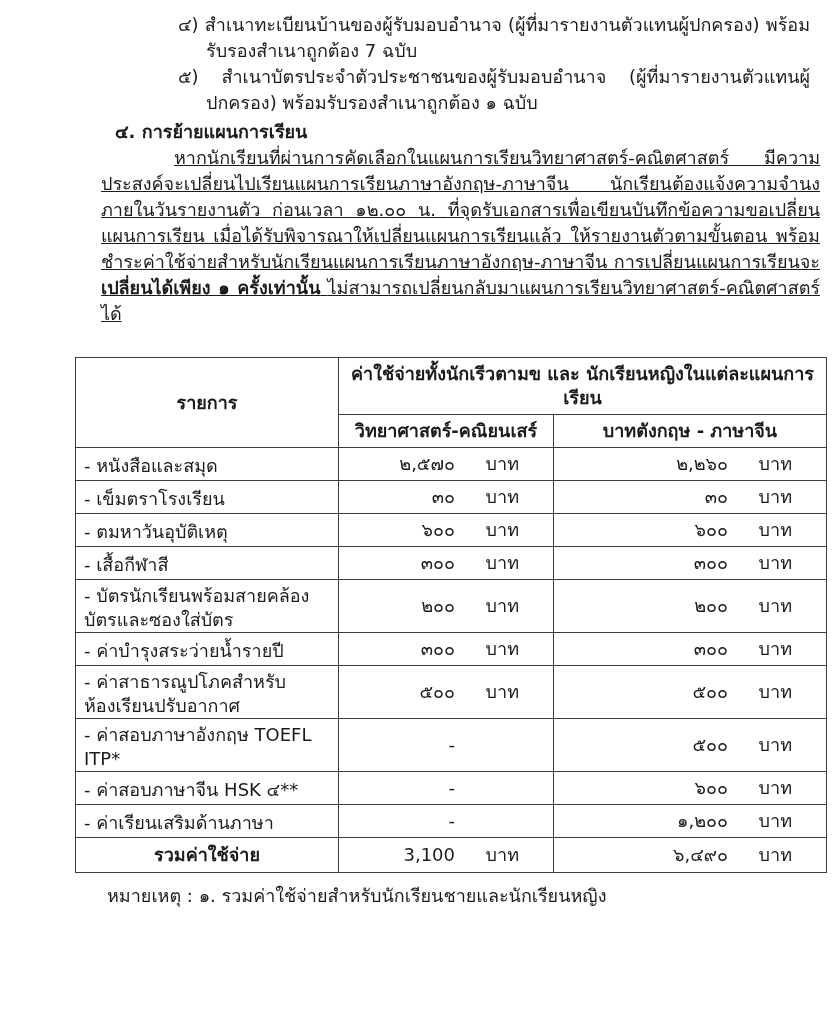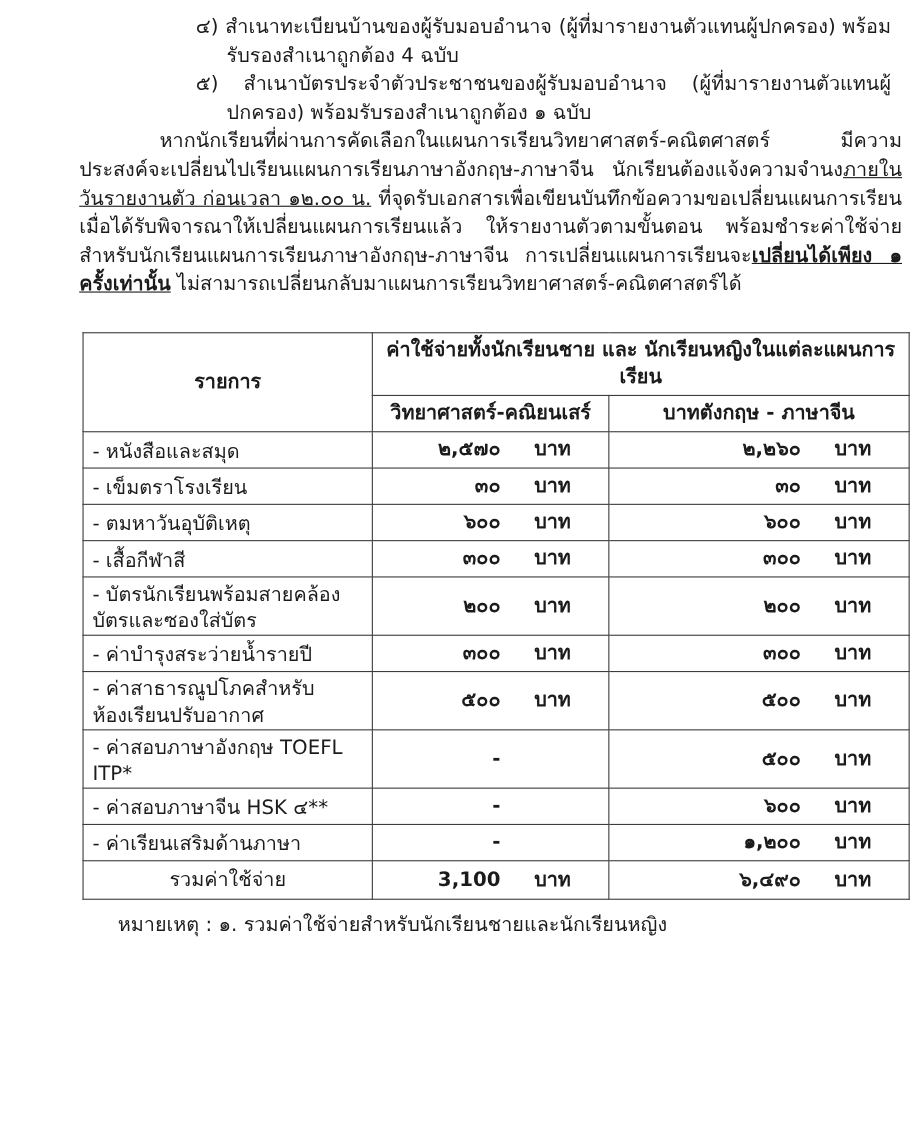--- a/index.html
+++ b/index.html
@@ -24,24 +24,25 @@
     text-indent: -28px;
     text-align: justify;
   }
   
   .sec-heading {
     font-weight: bold;
     margin: 3px 0 0 115px;
   }
   
   .para {
-    margin: 0 20px 0 72px;
+    margin: 0 20px 0 101px;
     text-indent: 73px;
     text-align: justify;
     overflow-wrap: break-word;
+    text-decoration: underline;
   }
   .u  { text-decoration: underline; }
   .bu { font-weight: bold; text-decoration: underline; }
   .gap-lg { height: 24px; }
 
   
   table.fees {
     border-collapse: collapse;
     table-layout: fixed;
     width: 751px;
@@ -59,65 +60,65 @@
     padding: 4px 2px;
   }
   td.item {
     text-align: left;
     padding: 4px 6px 0 8px;
   }
   td.amt {
     text-align: right;
     padding: 4px 34px 4px 0;
     white-space: nowrap;
-    font-weight: bold;
   }
   td.amt .val { display: inline-block; }
   td.amt .unit {
     display: inline-block;
     width: 64px;
     text-align: right;
   }
   td.total-label {
     text-align: center;
-    font-weight: normal;
+    font-weight: bold;
     padding: 5px 4px;
   }
 
   
   .notes { margin-top: 9px; line-height: 28px; }
   .note-line1 { margin-left: 107px; }
 </style>
 </head>
 <body>
 
 <div class="page">
 
-  <div class="top-item">๔) สำเนาทะเบียนบ้านของผู้รับมอบอำนาจ (ผู้ที่มารายงานตัวแทนผู้ปกครอง) พร้อมรับรองสำเนาถูกต้อง 4 ฉบับ</div>
+  <div class="top-item">๔) สำเนาทะเบียนบ้านของผู้รับมอบอำนาจ (ผู้ที่มารายงานตัวแทนผู้ปกครอง) พร้อมรับรองสำเนาถูกต้อง 7 ฉบับ</div>
   <div class="top-item">๕) สำเนาบัตรประจำตัวประชาชนของผู้รับมอบอำนาจ (ผู้ที่มารายงานตัวแทนผู้ปกครอง) พร้อมรับรองสำเนาถูกต้อง ๑ ฉบับ</div>
 
+  <div class="sec-heading">๔. การย้ายแผนการเรียน</div>
 
   <div class="para"><span>หากนักเรียนที่ผ่านการคัดเลือกในแผนการเรียนวิทยาศาสตร์-คณิตศาสตร์ มีความประสงค์จะเปลี่ยนไปเรียนแผนการเรียนภาษาอังกฤษ-ภาษาจีน นักเรียนต้องแจ้งความจำนง</span><span class="u">ภายในวันรายงานตัว ก่อนเวลา ๑๒.๐๐ น.</span>
     <span>ที่จุดรับเอกสารเพื่อเขียนบันทึกข้อความขอเปลี่ยนแผนการเรียน เมื่อได้รับพิจารณาให้เปลี่ยนแผนการเรียนแล้ว ให้รายงานตัวตามขั้นตอน พร้อมชำระค่าใช้จ่ายสำหรับนักเรียนแผนการเรียนภาษาอังกฤษ-ภาษาจีน การเปลี่ยนแผนการเรียนจะ</span><span class="bu">เปลี่ยนได้เพียง ๑ ครั้งเท่านั้น</span>
     <span>ไม่สามารถเปลี่ยนกลับมาแผนการเรียนวิทยาศาสตร์-คณิตศาสตร์ได้</span></div>
 
   <div class="gap-lg"></div>
 
 
 
   <table class="fees">
     <colgroup>
       <col style="width:263px">
       <col style="width:215px">
       <col style="width:273px">
     </colgroup>
     <thead>
       <tr>
         <th rowspan="2">รายการ</th>
-        <th colspan="2">ค่าใช้จ่ายทั้งนักเรียนชาย และ นักเรียนหญิงในแต่ละแผนการเรียน</th>
+        <th colspan="2">ค่าใช้จ่ายทั้งนักเรีวตามข และ นักเรียนหญิงในแต่ละแผนการเรียน</th>
       </tr>
       <tr>
         <th>วิทยาศาสตร์-คณิยนเสร์</th>
         <th>บาทตังกฤษ - ภาษาจีน</th>
       </tr>
     </thead>
     <tbody>
       <tr>
         <td class="item">- หนังสือและสมุด</td>
         <td class="amt"><span class="val">๒,๕๗๐</span><span class="unit">บาท</span></td>

